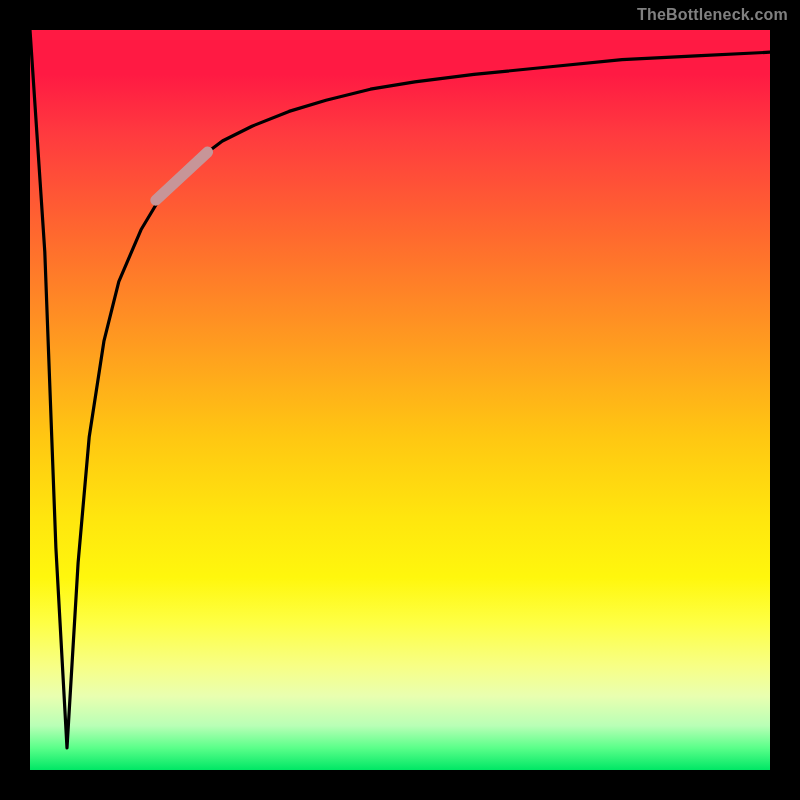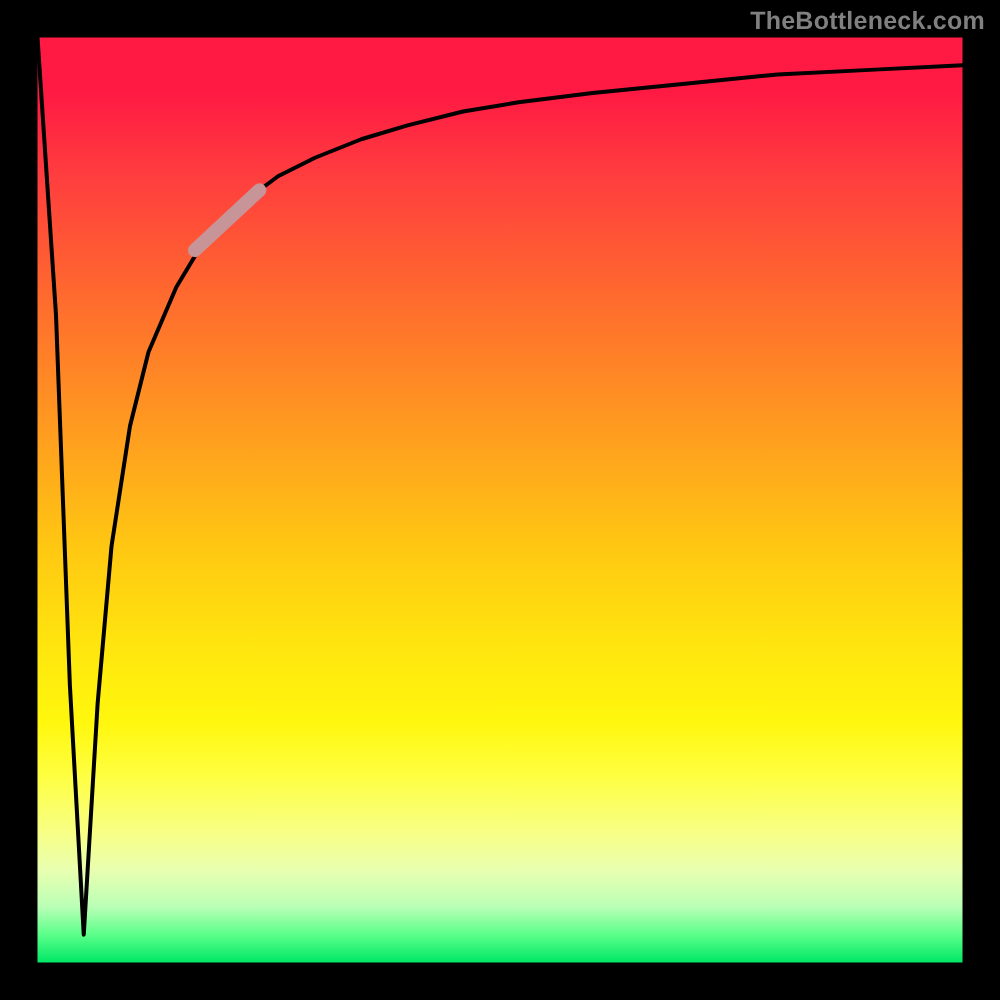--- a/index.html
+++ b/index.html
@@ -42,21 +42,21 @@
       #b9ffb6 94%,
       #5bff8a 97%,
       #00e765 100%
     );
   }
   .watermark {
     position: absolute;
     top: 6px;
     right: 12px;
     color: #808080;
-    font-size: 20px;
+    font-size: 16px;
     font-weight: 600;
     letter-spacing: 0.2px;
     user-select: none;
     text-align: center;
   }
   svg.curve {
     position: absolute;
     left: 0;
     top: 0;
     width: 740px;

